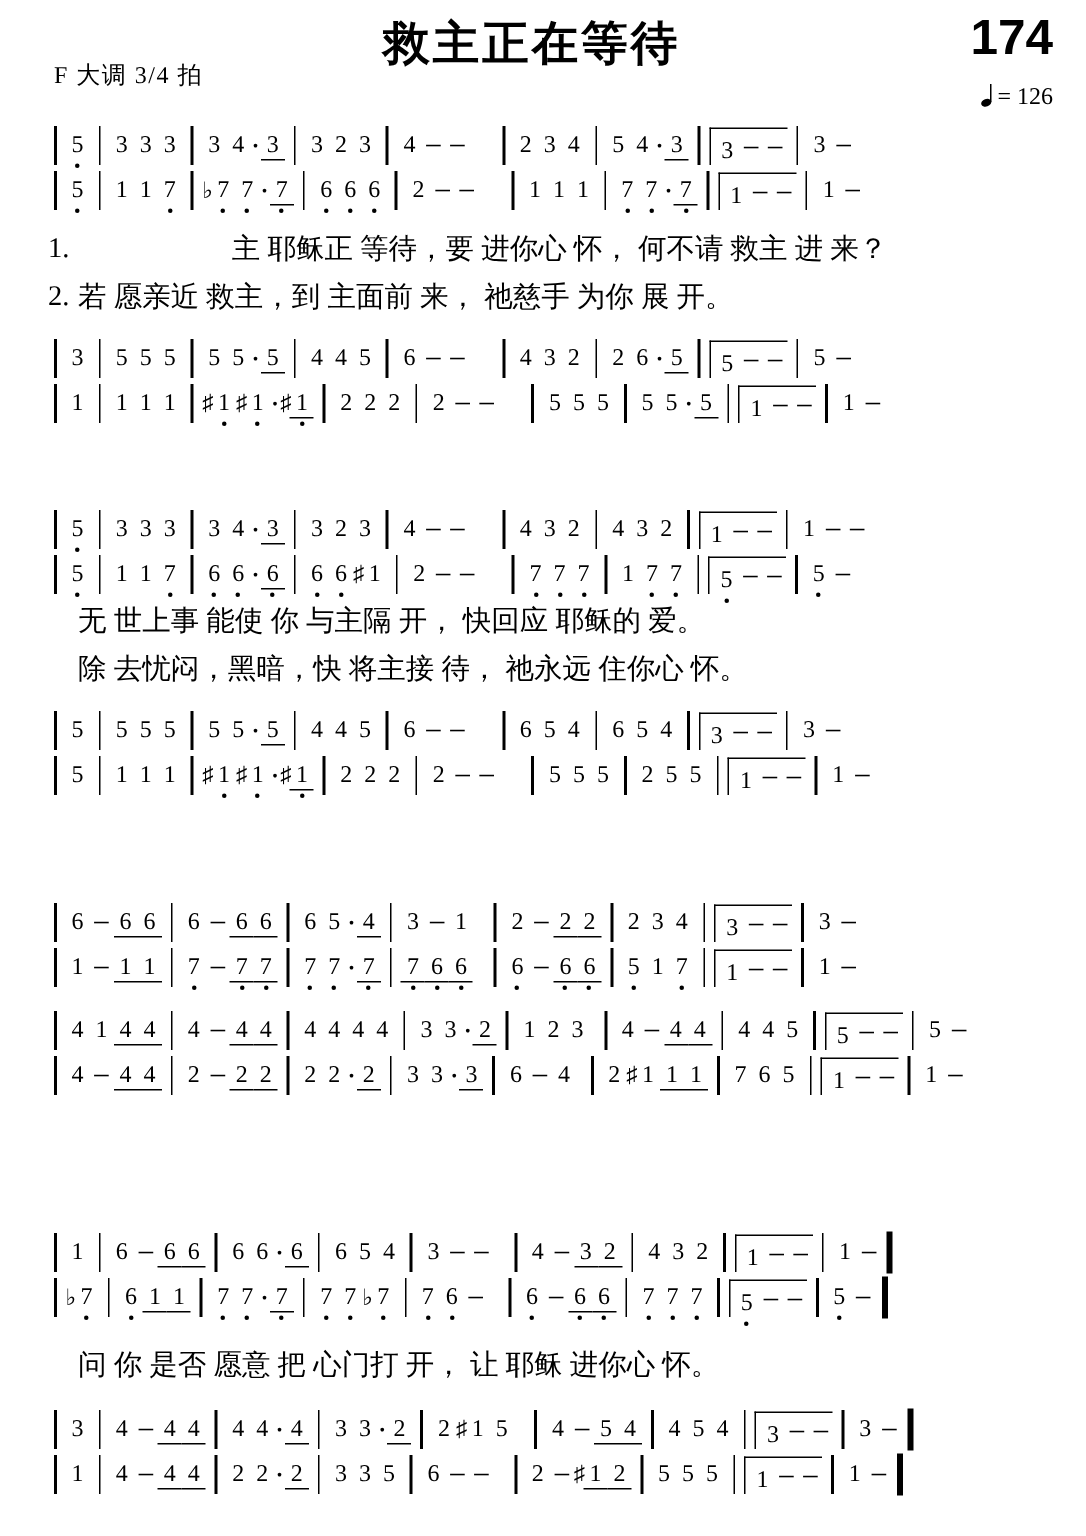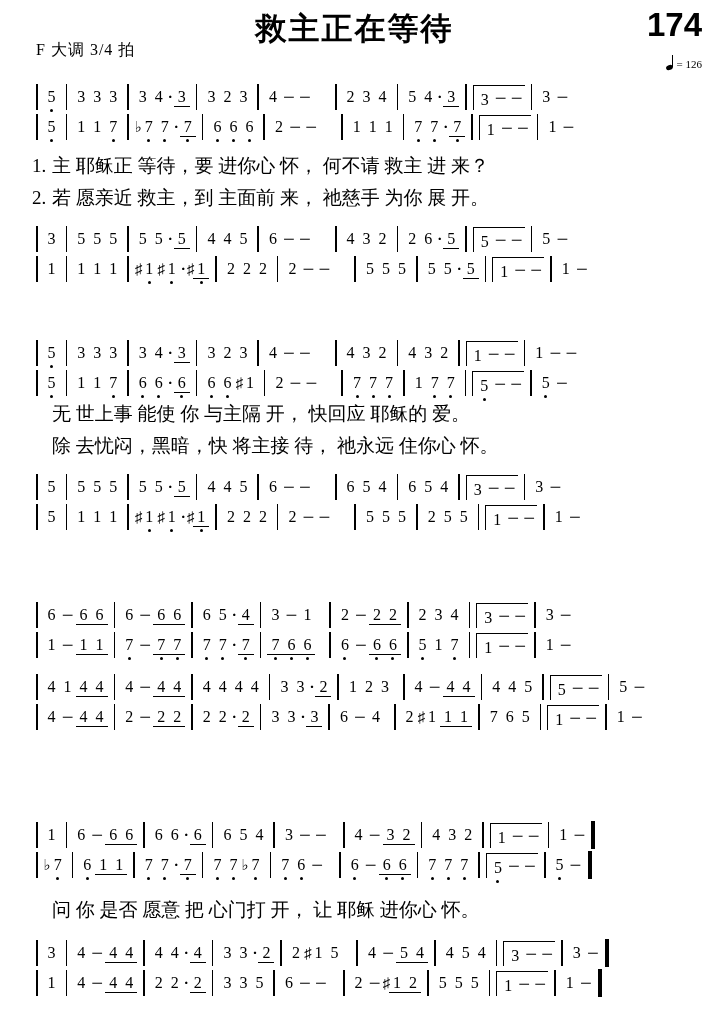--- a/index.html
+++ b/index.html
@@ -45,21 +45,21 @@
     position: absolute;
     top: 40px;
     left: 36px;
     font-size: 16px;
     letter-spacing: 1px;
   }
   .tempo {
     position: absolute;
     top: 56px;
     right: 22px;
-    font-size: 11px;
+    font-size: 16px;
     white-space: nowrap;
   }
   .tempo .notehead {
     display: inline-block;
     position: relative;
     width: 9px;
     height: 14px;
     vertical-align: -2px;
     margin-right: 2px;
   }
@@ -279,21 +279,21 @@
         <span class="note">1</span><span class="dash">−</span><span class="dash">−</span>
       </span>
       <span class="bar"></span>
       <span class="note">1</span>
         <span class="dash">−</span>
     </div>
 
     <div class="lyric-row" style="margin-top:8px;">
       <span class="lyric" style="width:660px;text-align:left;padding-left:2px;">1.</span>
     </div>
-    <div class="lyric-row" style="margin-top:-32px;padding-left:22px;">
+    <div class="lyric-row" style="margin-top:-32px;padding-left:22px;justify-content:center;">
       <span class="lyric">主 耶稣正 等待，要 进你心 怀，     何不请 救主 进 来？</span>
     </div>
 
     <div class="lyric-row">
       <span class="lyric" style="width:660px;text-align:left;padding-left:2px;">2.</span>
     </div>
     <div class="lyric-row" style="margin-top:-32px;padding-left:22px;">
       <span class="lyric">若 愿亲近 救主，到 主面前 来，     祂慈手 为你 展 开。</span>
     </div>
 

